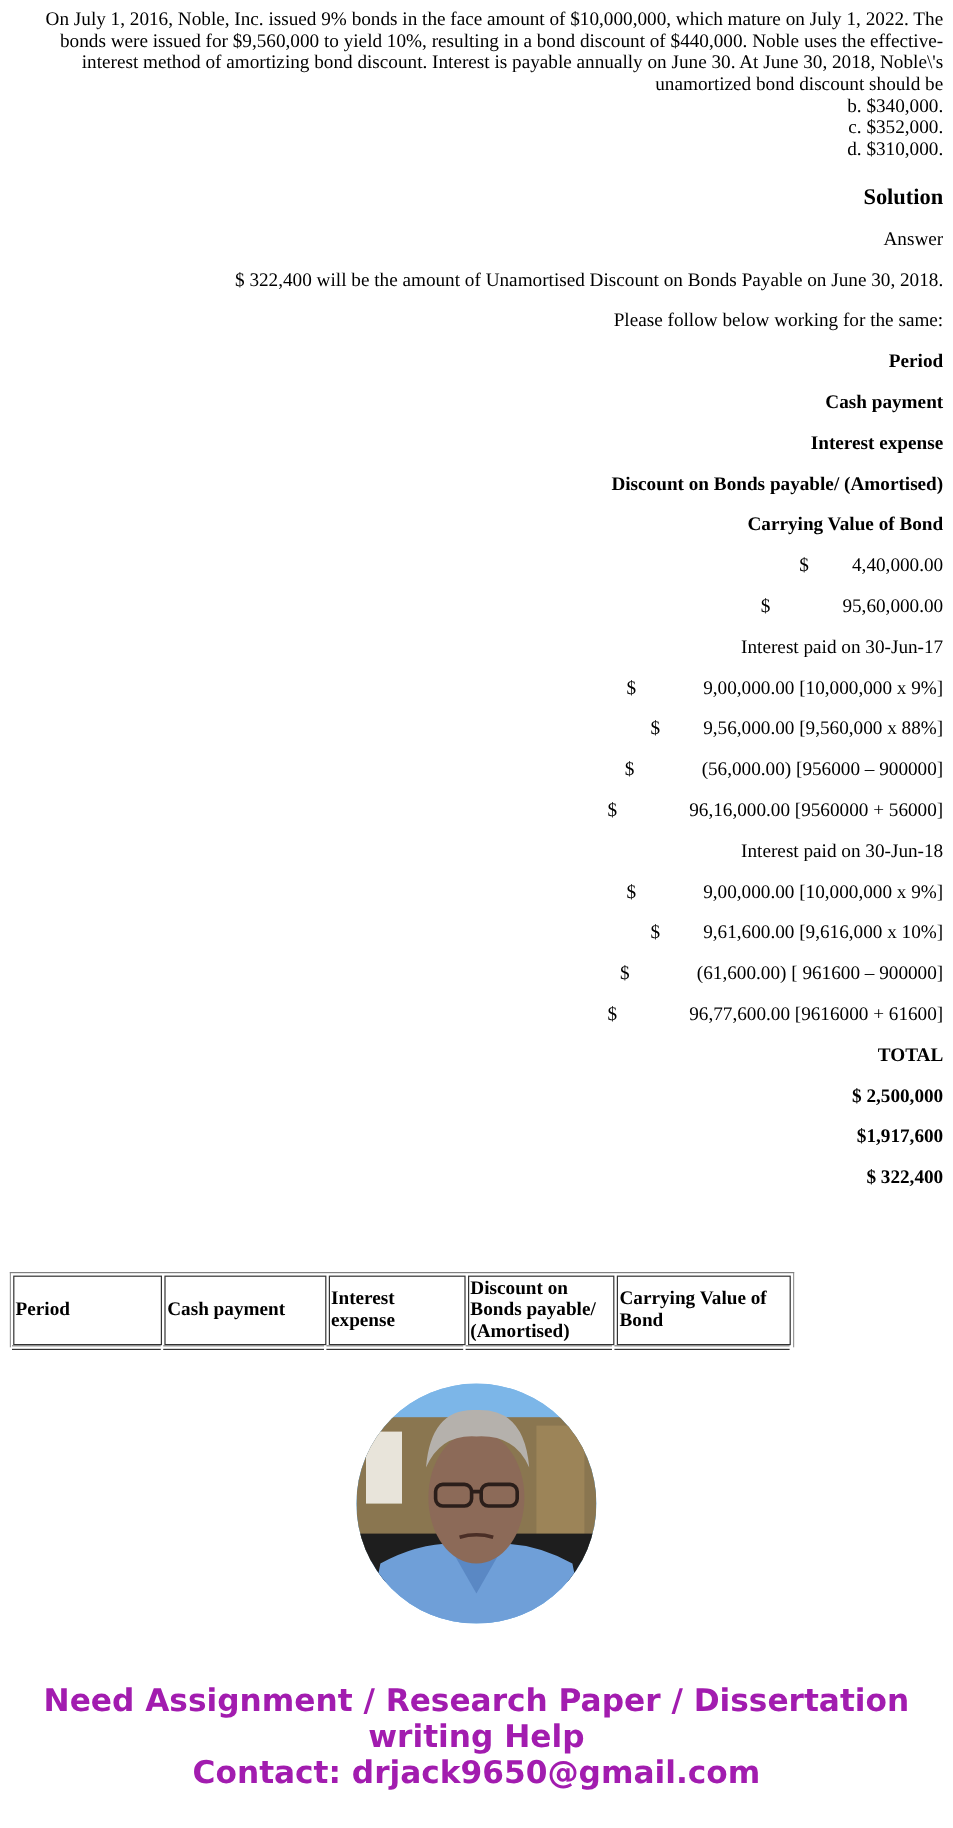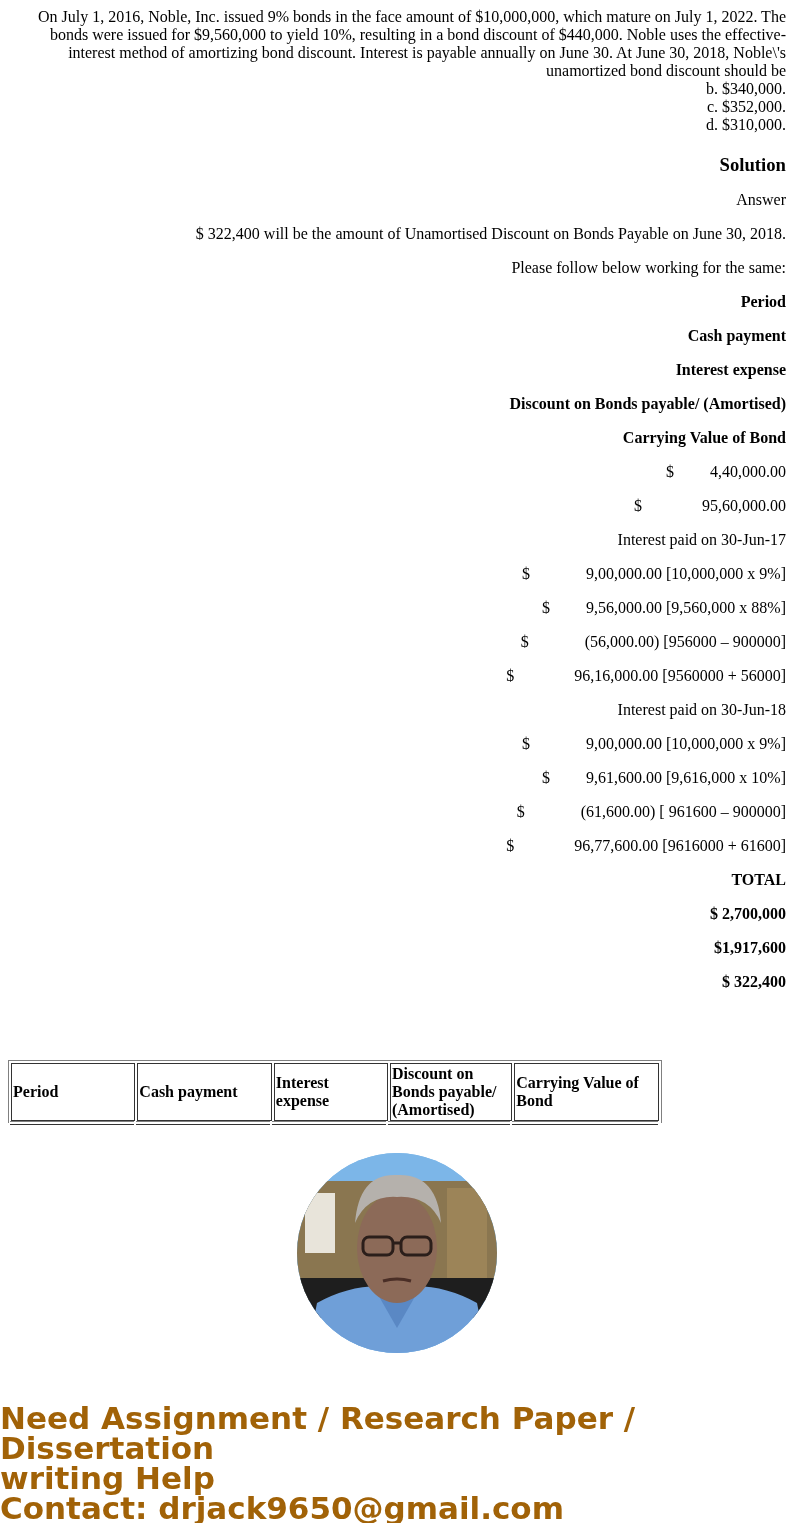--- a/index.html
+++ b/index.html
@@ -77,26 +77,26 @@
       height: 200px;
       border-radius: 50%;
       overflow: hidden;
       background: #7cb6e8;
     }
     .promo {
       position: absolute;
       left: 0;
       top: 1403px;
       width: 794px;
-      text-align: left;
+      text-align: center;
       font-family: "DejaVu Sans", sans-serif;
       font-weight: bold;
-      font-size: 31px;
+      font-size: 26px;
       line-height: 30px;
-      color: #a16207;
+      color: #a21caf;
     }
     .promo div { margin: 0; }
   </style>
 </head>
 <body>
 
 <div class="content">
   <div class="question">
     <div>On July 1, 2016, Noble, Inc. issued 9% bonds in the face amount of $10,000,000, which mature on July 1, 2022. The bonds were issued for $9,560,000 to yield 10%, resulting in a bond discount of $440,000. Noble uses the effective-interest method of amortizing bond discount. Interest is payable annually on June 30. At June 30, 2018, Noble\'s unamortized bond discount should be</div>
     <div>b. $340,000.</div>
@@ -121,21 +121,21 @@
     <p>$              9,00,000.00 [10,000,000 x 9%]</p>
     <p>$         9,56,000.00 [9,560,000 x 88%]</p>
     <p>$              (56,000.00) [956000 – 900000]</p>
     <p>$               96,16,000.00 [9560000 + 56000]</p>
     <p>Interest paid on 30-Jun-18</p>
     <p>$              9,00,000.00 [10,000,000 x 9%]</p>
     <p>$         9,61,600.00 [9,616,000 x 10%]</p>
     <p>$              (61,600.00) [ 961600 – 900000]</p>
     <p>$               96,77,600.00 [9616000 + 61600]</p>
     <p class="b">TOTAL</p>
-    <p class="b">$ 2,700,000</p>
+    <p class="b">$ 2,500,000</p>
     <p class="b">$1,917,600</p>
     <p class="b">$ 322,400</p>
   </div>
 </div>
 
 <div class="table-wrap">
   <table class="hdr">
     <tbody>
         <tr>
       <td style="width:118px">Period</td>

